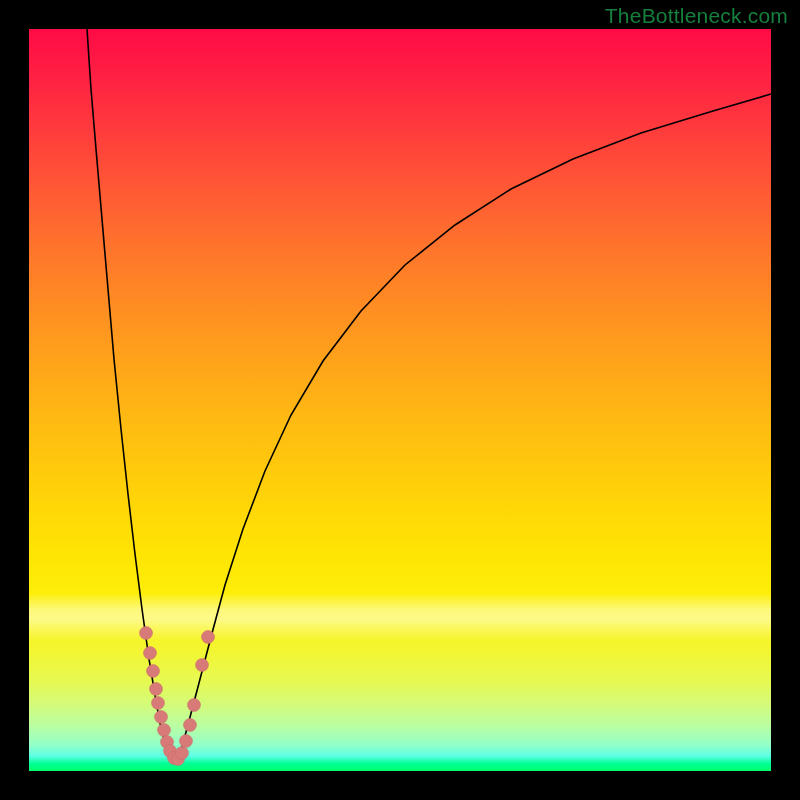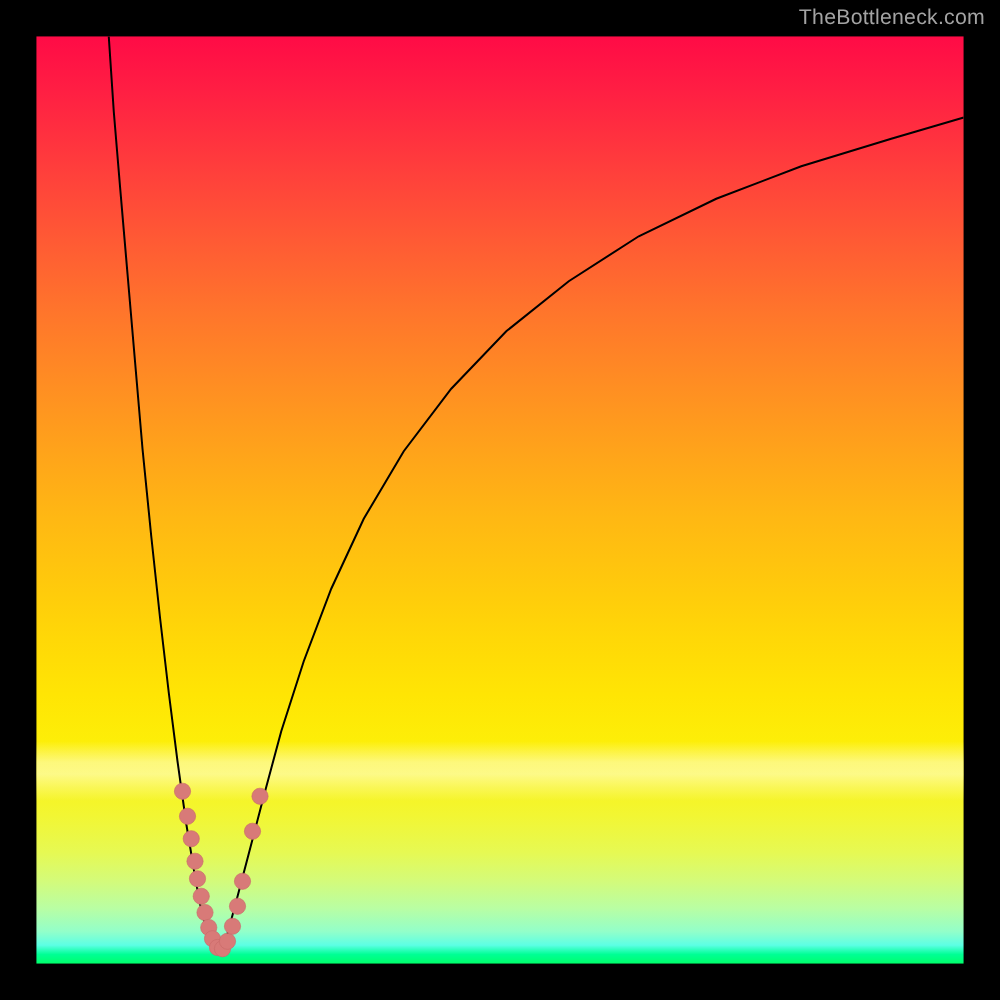--- a/index.html
+++ b/index.html
@@ -61,22 +61,22 @@
       rgba(255,255,255,0) 0%,
       rgba(255,255,210,0.55) 35%,
       rgba(255,255,210,0.6) 55%,
       rgba(255,255,255,0) 100%);
     pointer-events: none;
   }
   .watermark {
     position: absolute;
     top: 4px;
     right: 12px;
-    color: #a3a3a3;
-    font-size: 17px;
+    color: #15803d;
+    font-size: 21px;
     letter-spacing: 0.2px;
     user-select: none;
   }
   svg.curves {
     position: absolute;
     left: 0; top: 0;
     width: 742px; height: 742px;
   }
   .curve {
     fill: none;

